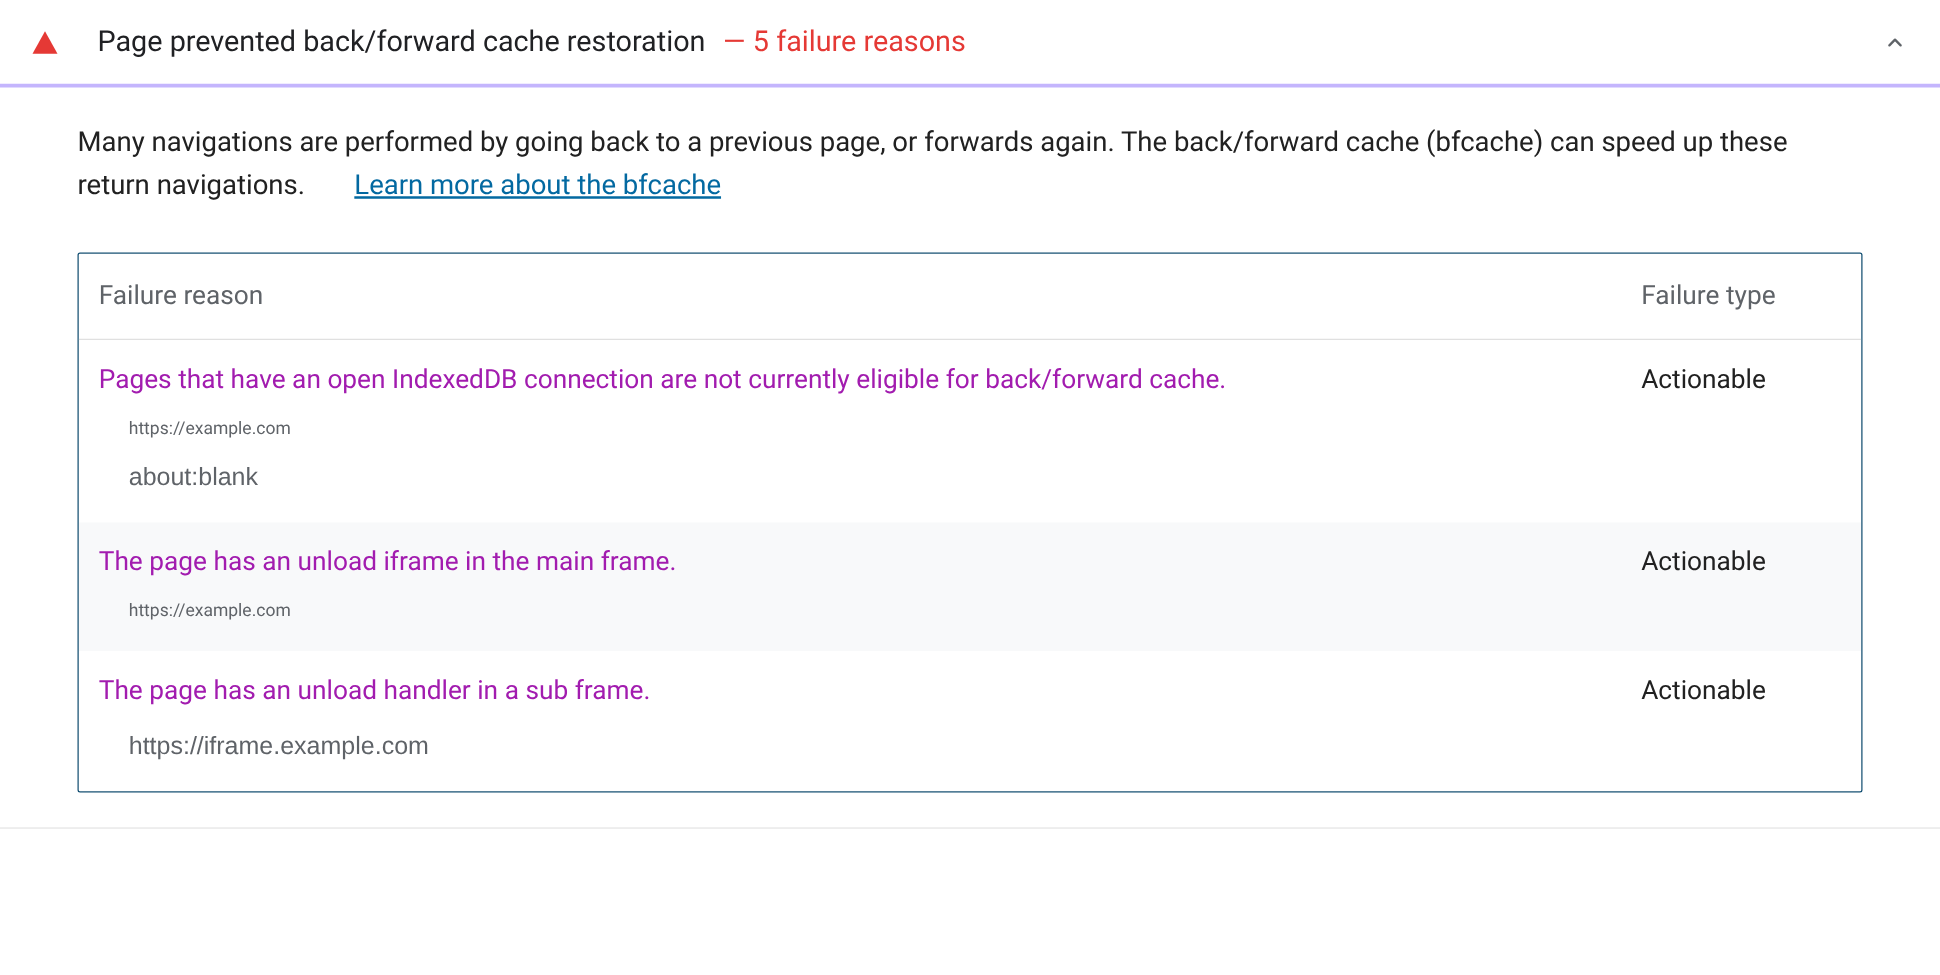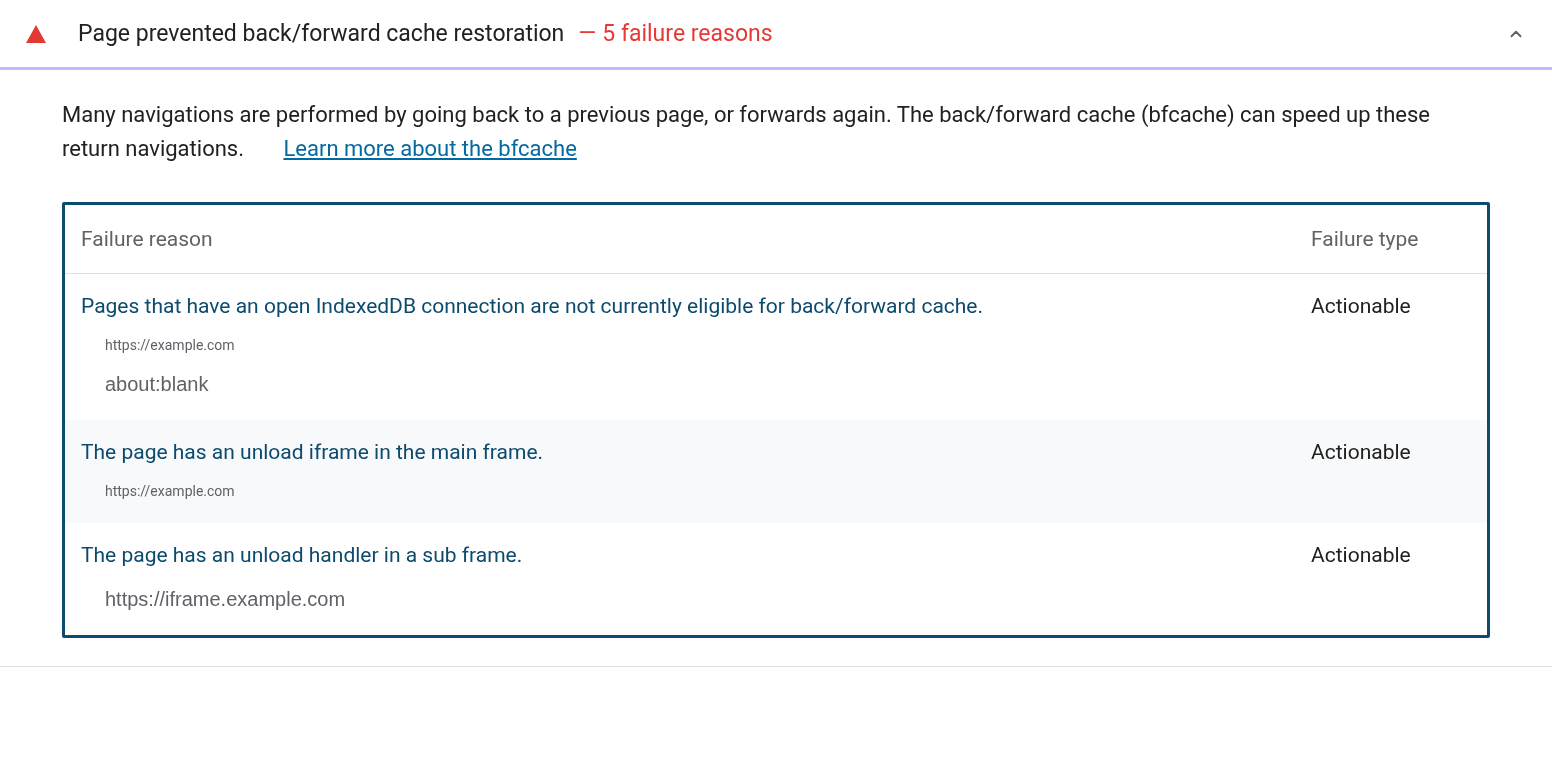--- a/index.html
+++ b/index.html
@@ -72,21 +72,21 @@
       line-height: 1.55;
       color: #212121;
       margin-bottom: 36px;
     }
     .description a {
       color: #0369a1;
       text-decoration: underline;
       margin-left: 34px;
     }
     .table {
-      border: 3px solid #0c4a6e;
+      border: 1px solid #0c4a6e;
       border-radius: 2px;
       overflow: hidden;
     }
     .thead {
       display: flex;
       padding: 22px 16px;
       background: #fff;
       border-bottom: 1px solid #e0e0e0;
       color: #5f6368;
       font-size: 21px;
@@ -107,21 +107,21 @@
     .row:nth-child(odd) {
       background: #fff;
     }
     .row-head {
       display: flex;
       align-items: baseline;
     }
     .row-reason {
       flex: 1;
       font-size: 21px;
-      color: #0c4a6e;
+      color: #a21caf;
     }
     .row-type {
       width: 160px;
       font-size: 21px;
       color: #212121;
     }
     .row-urls {
       margin-top: 18px;
       padding-left: 24px;
     }

